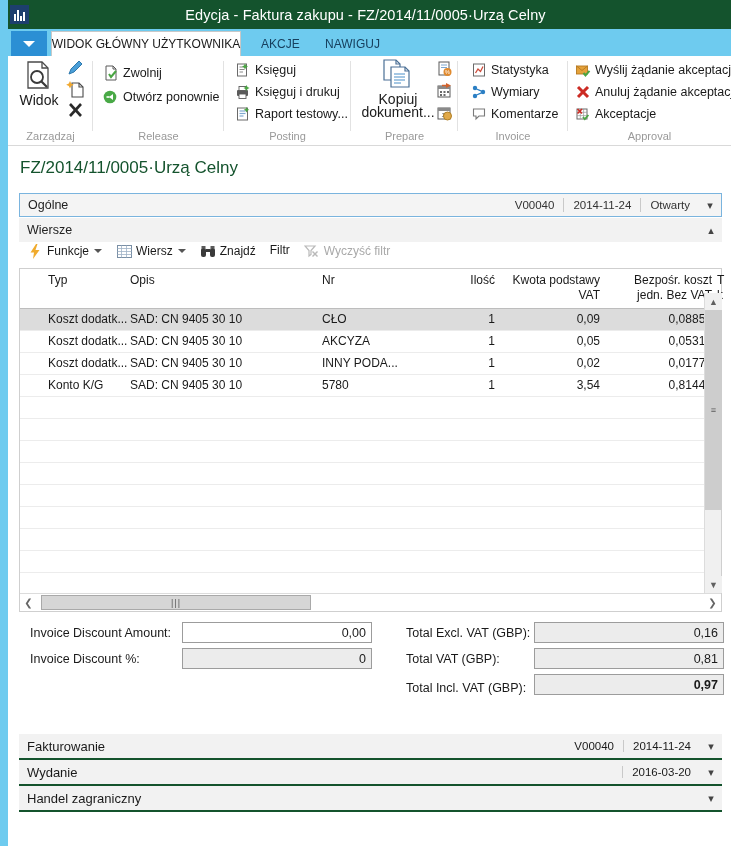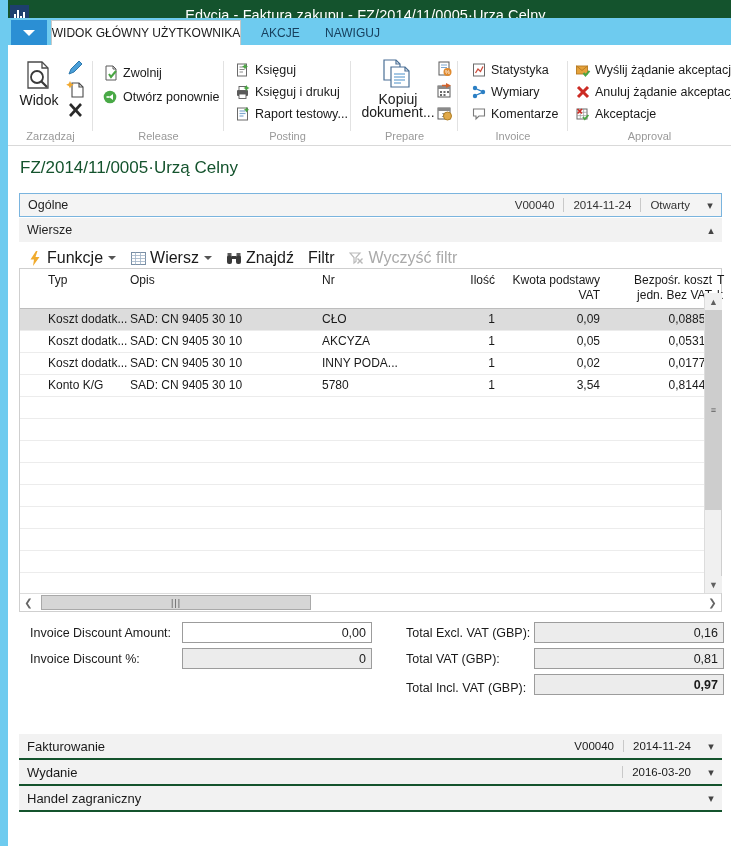--- a/index.html
+++ b/index.html
@@ -39,21 +39,21 @@
   .app-icon i.b3 { height: 5px; }
   .app-icon i.b4 { height: 9px; }
   .title-text {
     width: 100%; text-align: center;
     font-size: 14.5px; color: #ffffff;
     letter-spacing: 0.1px;
   }
 
   
   .tabstrip {
-    position: absolute; left: 8px; top: 18px;
+    position: absolute; left: 8px; top: 29px;
     width: 723px; height: 27px;
     background: #6ecbef;
   }
   .dropdown-btn {
     position: absolute; left: 3px; top: 2px;
     width: 36px; height: 25px;
     background: #2b8fd4;
     display: flex; align-items: center; justify-content: center;
   }
   .dropdown-btn .caret {
@@ -139,22 +139,22 @@
   }
   .fastband .fright span.cell.first { border-left: none; }
   .chev {
     width: 22px; text-align: center; font-size: 11px; color: #444444;
   }
 
   
   .gridtools {
     position: absolute; left: 19px; top: 243px;
     width: 703px; height: 24px;
-    display: flex; align-items: flex-end;
-    font-size: 16px; color: #1a1a1a;
+    display: flex; align-items: flex-start;
+    font-size: 12px; color: #1a1a1a;
   }
   .gt-item {
     display: flex; align-items: center; margin-right: 14px; white-space: nowrap;
   }
   .gt-item .gi { width: 16px; height: 16px; margin-right: 4px;
     display: inline-flex; align-items: center; justify-content: center; }
   .gt-item .gcaret {
     margin-left: 5px; width: 0; height: 0;
     border-left: 4px solid transparent; border-right: 4px solid transparent;
     border-top: 4px solid #555555;

